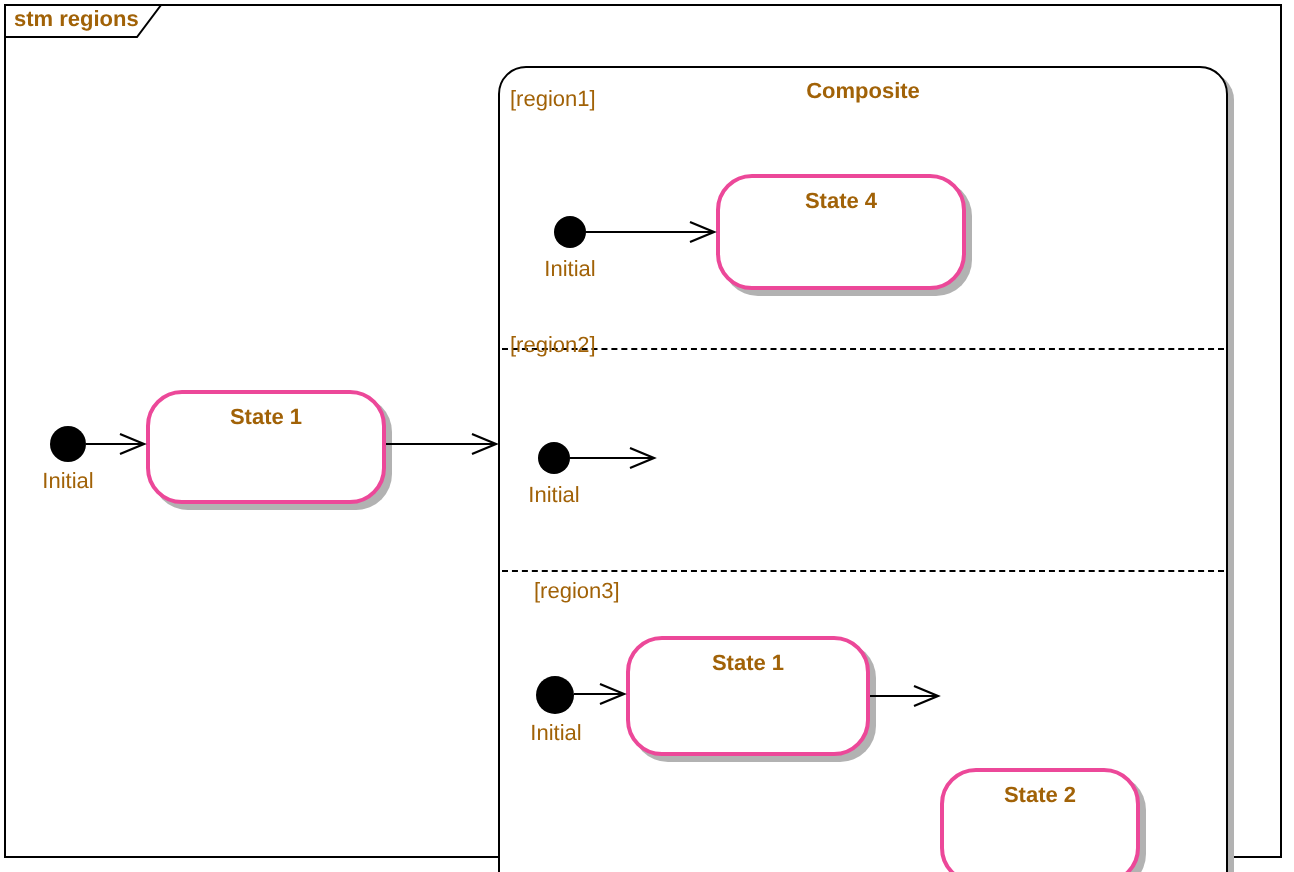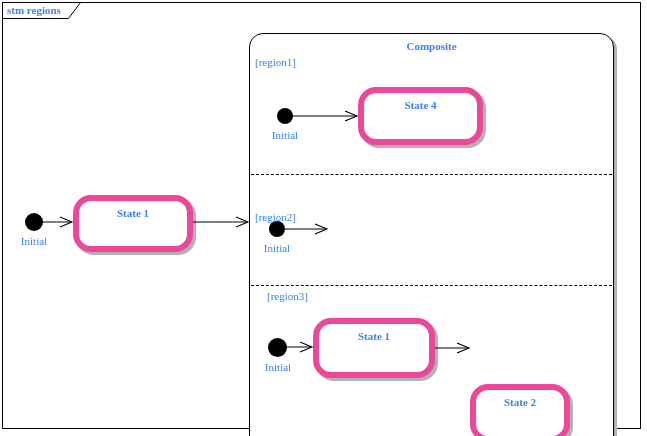--- a/index.html
+++ b/index.html
@@ -1,18 +1,18 @@
 <!DOCTYPE html>
 <html><head>
 <meta charset="utf-8">
 <style>
   html,body{margin:0;padding:0;background:#fff;}
   .canvas{
     position:relative;width:647px;height:436px;background:#fff;
-    font-family:Liberation Serif, serif;color:#3b82f6;overflow:hidden;
+    font-family:Liberation Sans, sans-serif;color:#a16207;overflow:hidden;
   }
   .frame-border{
     position:absolute;left:2px;top:2px;width:639px;height:427px;
     border:1px solid #000;box-sizing:border-box;background:#fff;
   }
   .frame-tab-svg{position:absolute;left:0;top:0;}
   .frame-title{
     position:absolute;left:7px;top:4px;font-size:11px;font-weight:bold;
     white-space:nowrap;
   }
@@ -27,25 +27,25 @@
   }
   .region-separator{
     position:absolute;left:1px;right:1px;height:0;
     border-top:1px dashed #000;
   }
   .sep-1{top:140px;}
   .sep-2{top:251px;}
   .region-label{
     position:absolute;left:5px;font-size:11px;white-space:nowrap;
   }
-  .rl-1{top:22px;}
-  .rl-2{top:133px;margin-top:44px;}
+  .rl-1{top:10px;}
+  .rl-2{top:133px;}
   .rl-3{top:256px;margin-left:12px;}
   .state{
-    position:absolute;border:6px solid #ec4899;border-radius:18px;background:#fff;
+    position:absolute;border:2px solid #ec4899;border-radius:18px;background:#fff;
     box-sizing:border-box;box-shadow:3px 3px 0 #b2b2b2;
   }
   .state .state-label{
     display:block;text-align:center;padding-top:6px;
     font-size:11px;font-weight:bold;
   }
   .st-outer1{left:73px;top:195px;width:120px;height:57px;}
   .st-r1-state4{left:358px;top:87px;width:125px;height:58px;}
   .st-r2-state3{left:328px;top:201px;width:119px;height:57px;}
   .st-r3-state1{left:313px;top:318px;width:122px;height:60px;}

